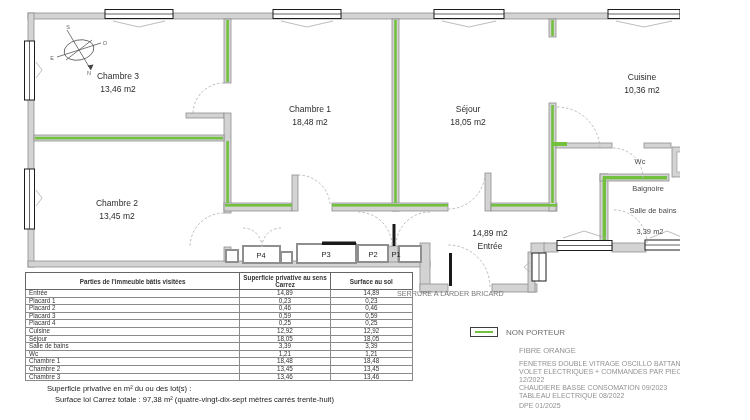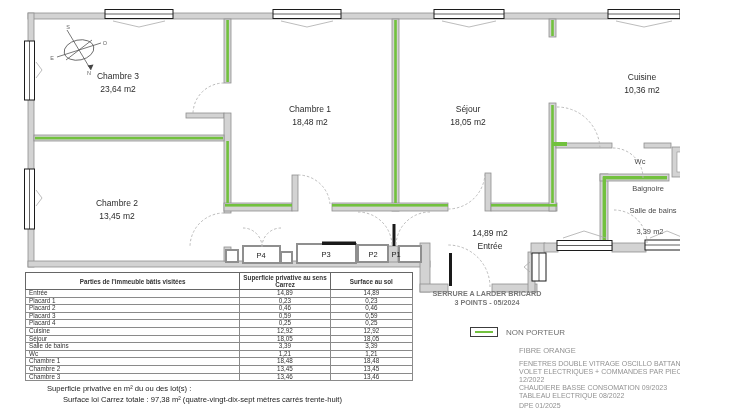--- a/index.html
+++ b/index.html
@@ -13,29 +13,29 @@
   .p-lbl{position:absolute;transform:translate(-50%,-50%);font-size:7.5px;color:#222;text-align:center;}
   
   #surface-table{position:absolute;left:25px;top:272px;width:388px;border-collapse:collapse;
                  font-size:6.3px;color:#333;}
   #surface-table th{border:1px solid #666;font-weight:bold;text-align:center;padding:1px 2px;line-height:7px;}
   #surface-table td{border:1px solid #8a8a8a;height:6.6px;line-height:6.4px;padding:0 3px;}
   #surface-table td.num{text-align:center;}
   #surface-table .c1{width:218px;} #surface-table .c2{width:88px;} #surface-table .c3{width:80px;}
   
   #summary{position:absolute;left:47px;top:384px;font-size:7.6px;font-weight:normal;color:#222;line-height:10.5px;}
-  #summary .ind{margin-left:16px;}
+  #summary .ind{margin-left:8px;}
   
   .legend-text{position:absolute;left:472px;color:#929292;font-size:7px;line-height:8.2px;white-space:nowrap;padding-left:47px;}
   #legend-np{position:absolute;left:470px;top:327px;display:flex;align-items:center;}
   #np-swatch{width:26px;height:8px;border:1.5px solid #3c3c3c;background:#fff;display:flex;align-items:center;justify-content:center;}
   #np-swatch .bar{width:18px;height:2.5px;}
   #legend-np .t{margin-left:8px;font-size:8px;color:#6e6e6e;}
-  #door-note{position:absolute;left:397px;top:290px;width:180px;text-align:center;
-             font-size:7.2px;line-height:8.6px;color:#787878;font-weight:bold;}
+  #door-note{position:absolute;left:397px;top:290px;width:180px;text-align:left;
+             font-size:7.2px;line-height:8.6px;color:#787878;}
 </style>
 </head>
 <body>
 
 <div id="canvas">
 
   <svg id="plan-svg" width="750" height="420" viewBox="0 0 750 420">
 
     <g fill="#d3d3d3" stroke="#8f8f8f" stroke-width="0.8">
       <rect x="28" y="13" width="705" height="6"></rect>
@@ -163,21 +163,21 @@
       <polygon points="91,70 87.5,65.5 93.5,64.5" fill="#444" stroke="none"></polygon>
       <text x="68" y="29" font-size="5.5" fill="#666" stroke="none" text-anchor="middle">S</text>
       <text x="105" y="45" font-size="5.5" fill="#666" stroke="none" text-anchor="middle">O</text>
       <text x="52" y="60" font-size="5.5" fill="#666" stroke="none" text-anchor="middle">E</text>
       <text x="89" y="75" font-size="5.5" fill="#666" stroke="none" text-anchor="middle">N</text>
     </g>
   </svg>
 
   <div class="lbl" style="left:118px;top:70px">
     <div>Chambre 3</div>
-      <div>23,64 m2</div>
+      <div>13,46 m2</div>
   </div>
   <div class="lbl" style="left:310px;top:103px">
     <div>Chambre 1</div>
       <div>18,48 m2</div>
   </div>
   <div class="lbl" style="left:468px;top:103px">
     <div>Séjour</div>
       <div>18,05 m2</div>
   </div>
   <div class="lbl" style="left:642px;top:71px">
@@ -198,21 +198,20 @@
   <div class="lbl lbl-sm" style="left:653px;top:206px">Salle de bains</div>
   <div class="lbl lbl-sm" style="left:650px;top:227px">3,39 m2</div>
 
   <div class="p-lbl" style="left:261px;top:255px">P4</div>
   <div class="p-lbl" style="left:326px;top:254px">P3</div>
   <div class="p-lbl" style="left:373px;top:254px">P2</div>
   <div class="p-lbl" style="left:396px;top:254px">P1</div>
 
   <div id="door-note">
     <div>SERRURE A LARDER BRICARD</div>
-    <div>3 POINTS - 05/2024</div>
   </div>
 
   <table id="surface-table">
     <thead>
       <tr>
         <th class="c1">Parties de l'immeuble bâtis visitées</th>
         <th class="c2">Superficie privative au sens Carrez</th>
         <th class="c3">Surface au sol</th>
       </tr>
     </thead>

